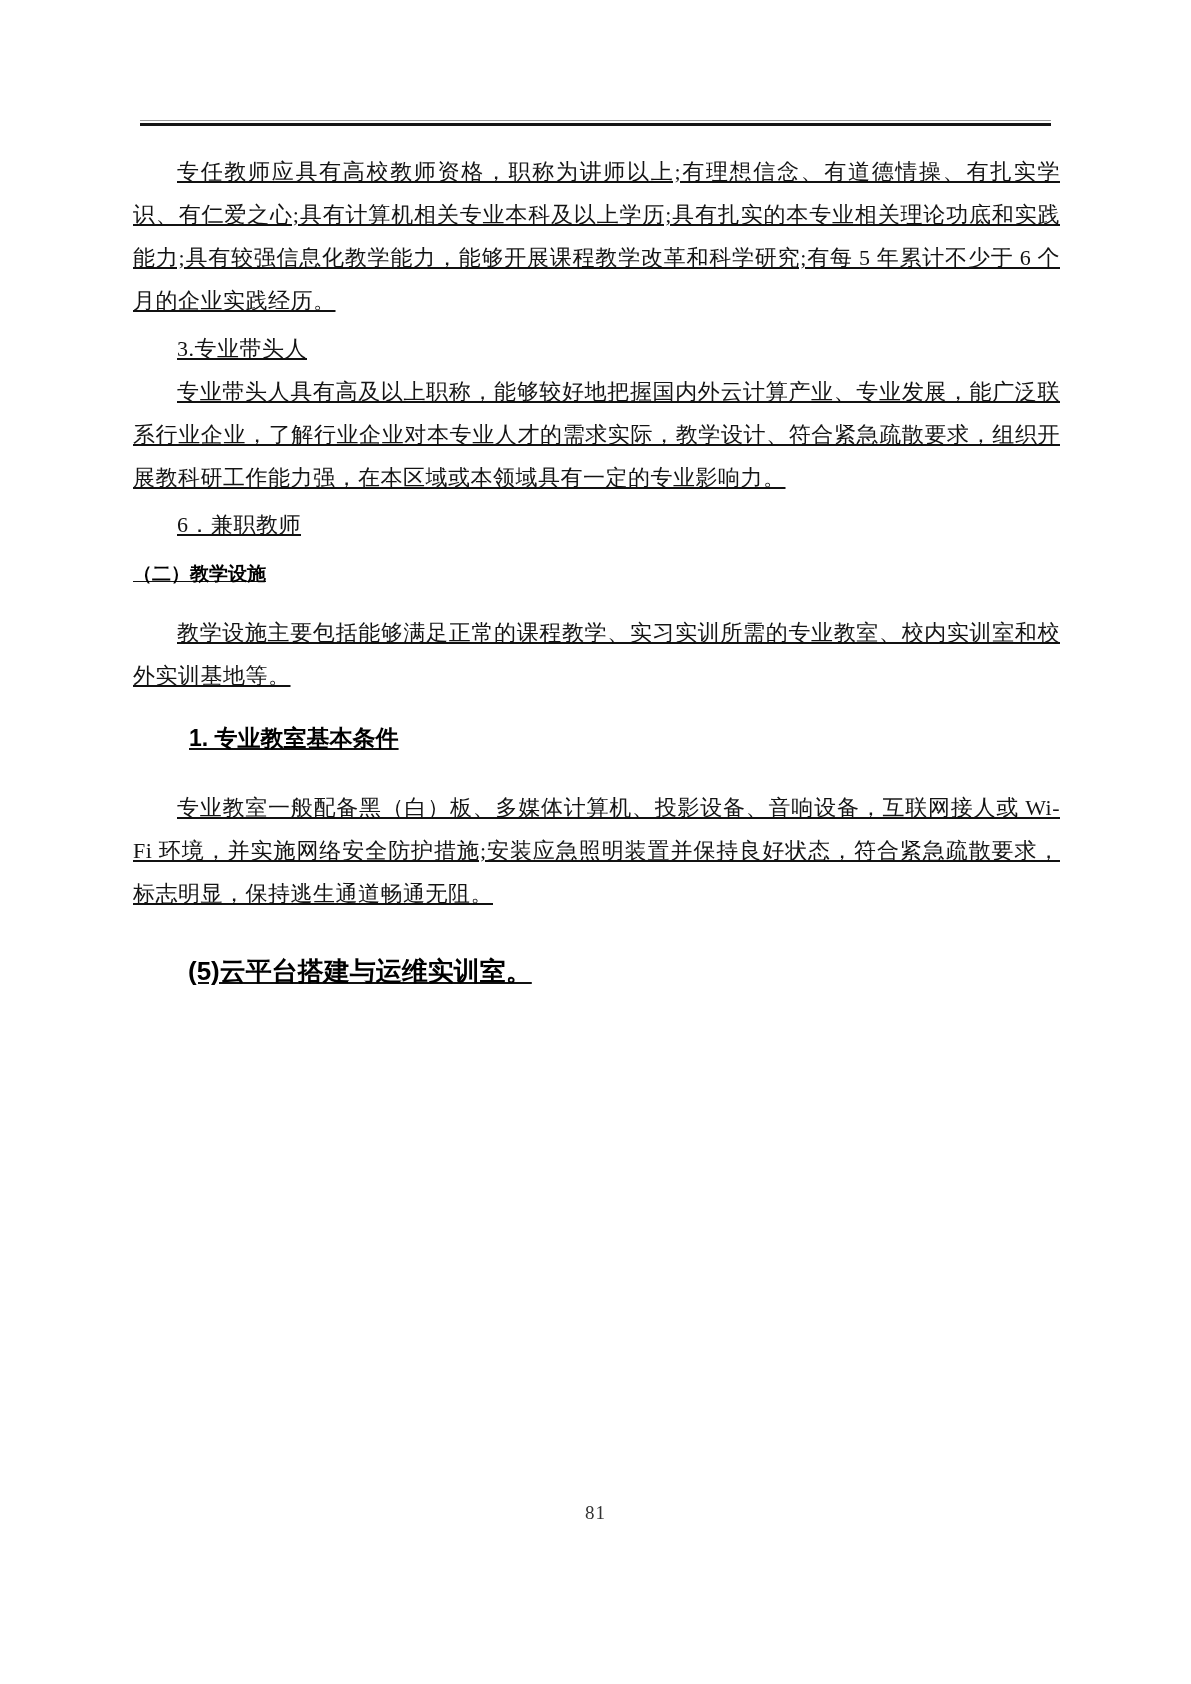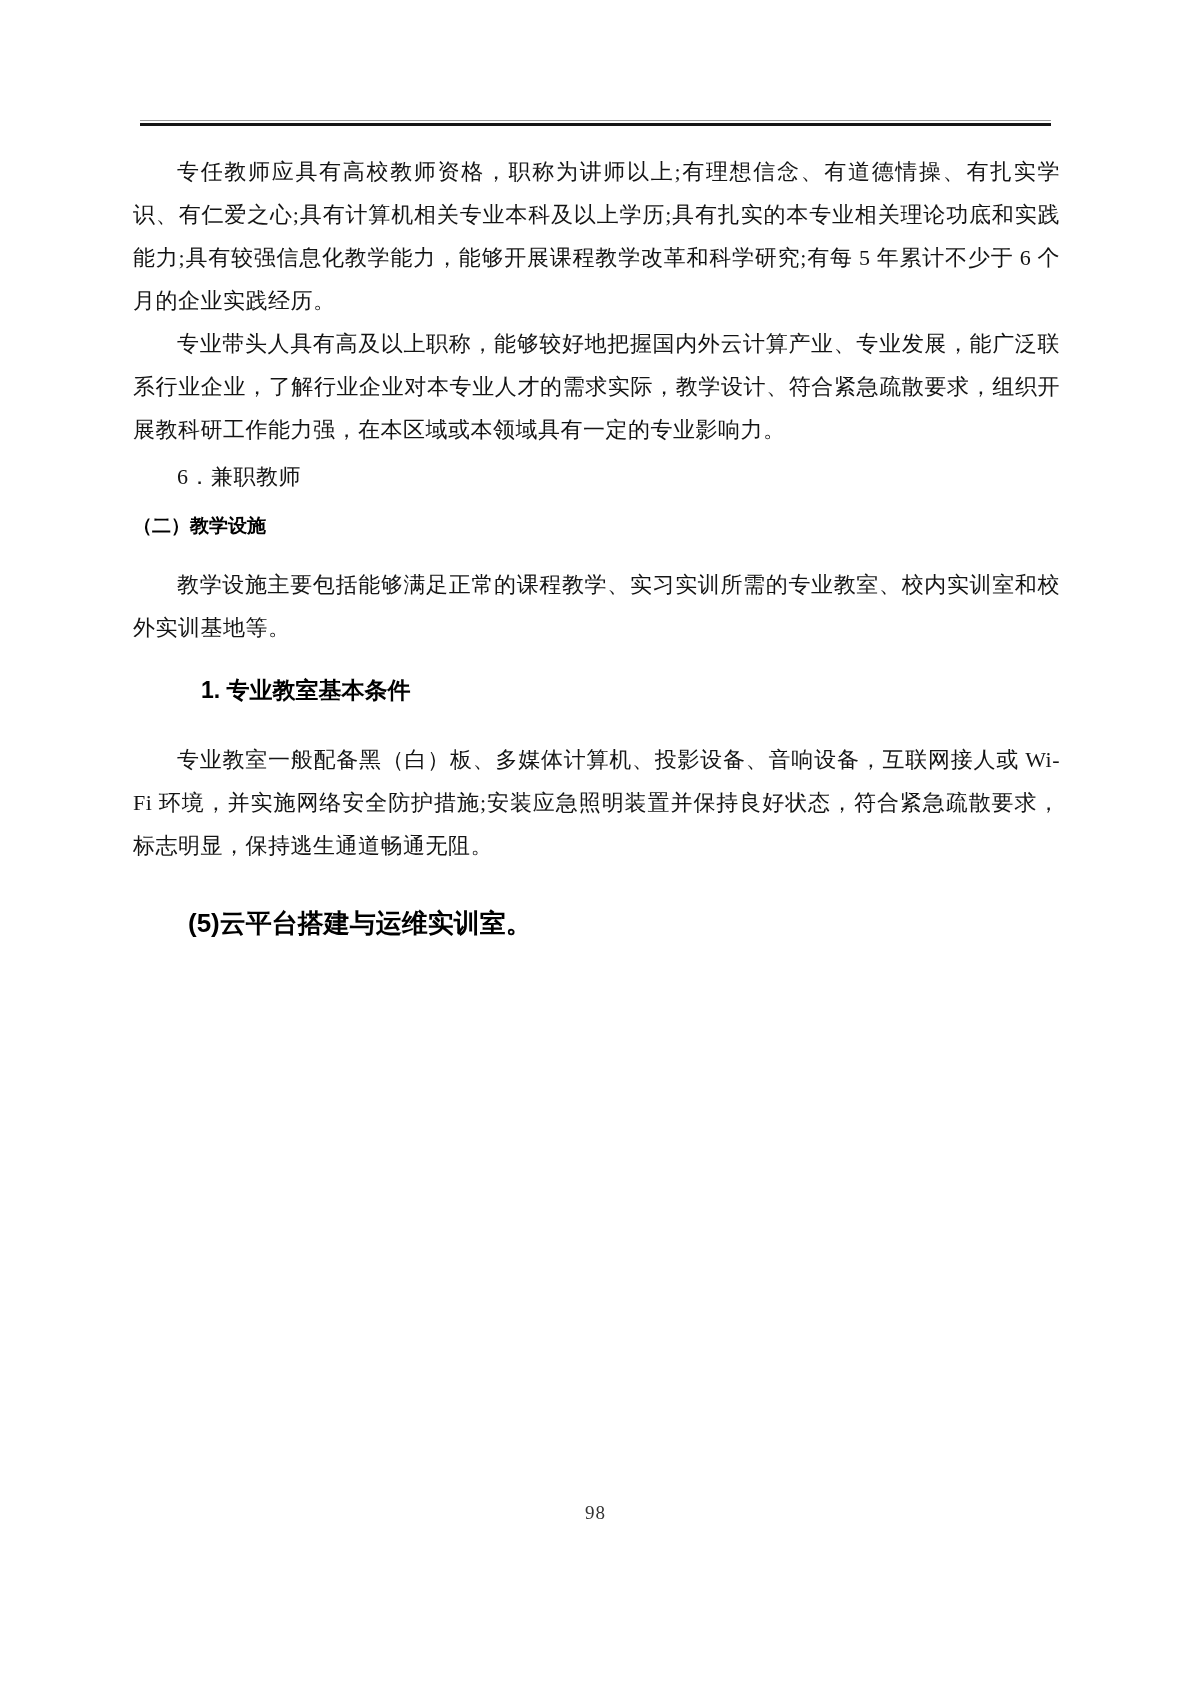--- a/index.html
+++ b/index.html
@@ -23,20 +23,21 @@
     width: 911px;
     height: 2px;
     border-top: 1px solid #9a9a9a;
     border-bottom: 3px solid #151515;
   }
   .content {
     position: absolute;
     left: 133px;
     top: 150px;
     width: 927px;
+    text-decoration: underline;
   }
   .body-p {
     margin: 0;
     font-size: 22px;
     line-height: 43px;
     text-align: justify;
     text-indent: 44px;
     letter-spacing: 0.5px;
     color: #141414;
   }
@@ -46,21 +47,21 @@
     margin: 8px 0 0 0;
     font-family: "Liberation Sans", "DejaVu Sans", sans-serif;
     font-weight: 700;
     font-size: 19px;
     line-height: 40px;
     color: #000000;
     text-indent: 0;
   }
   .p-intro { margin-top: 17px; }
   .sub-heading {
-    margin: 16px;
+    margin: 4px;
     font-family: "Liberation Sans", "DejaVu Sans", sans-serif;
     font-weight: 700;
     font-size: 23px;
     line-height: 34px;
     color: #000000;
     padding-left: 52px;
   }
   .sh1 { margin-top: 24px; }
   .p-classroom { margin-top: 31px; }
   .sh2 { margin-top: 31px; }
@@ -92,20 +93,21 @@
 <body>
 
 <div class="page">
 
   <div class="header-rule"></div>
 
   <div class="content">
 
     <p class="body-p">专任教师应具有高校教师资格，职称为讲师以上;有理想信念、有道德情操、有扎实学识、有仁爱之心;具有计算机相关专业本科及以上学历;具有扎实的本专业相关理论功底和实践能力;具有较强信息化教学能力，能够开展课程教学改革和科学研究;有每 5 年累计不少于 6 个月的企业实践经历。</p>
 
+    <p class="body-p mt5">3.专业带头人</p>
 
     <p class="body-p">专业带头人具有高及以上职称，能够较好地把握国内外云计算产业、专业发展，能广泛联系行业企业，了解行业企业对本专业人才的需求实际，教学设计、符合紧急疏散要求，组织开展教科研工作能力强，在本区域或本领域具有一定的专业影响力。</p>
 
     <p class="body-p mt4">6．兼职教师</p>
 
 
     <h2 class="section-heading">（二）教学设施</h2>
 
     <p class="body-p p-intro">教学设施主要包括能够满足正常的课程教学、实习实训所需的专业教室、校内实训室和校外实训基地等。</p>
 
@@ -113,16 +115,16 @@
 
     <p class="body-p p-classroom">专业教室一般配备黑（白）板、多媒体计算机、投影设备、音响设备，互联网接人或 Wi-Fi 环境，并实施网络安全防护措施;安装应急照明装置并保持良好状态，符合紧急疏散要求，标志明显，保持逃生通道畅通无阻。</p>
 
 
     <h3 class="room-heading">(5)云平台搭建与运维实训室。</h3>
 
 
   </div>
 
   <div class="page-footer">
-    <span class="page-number">98</span>
+    <span class="page-number">81</span>
   </div>
 
 </div>
 
 </body></html>

